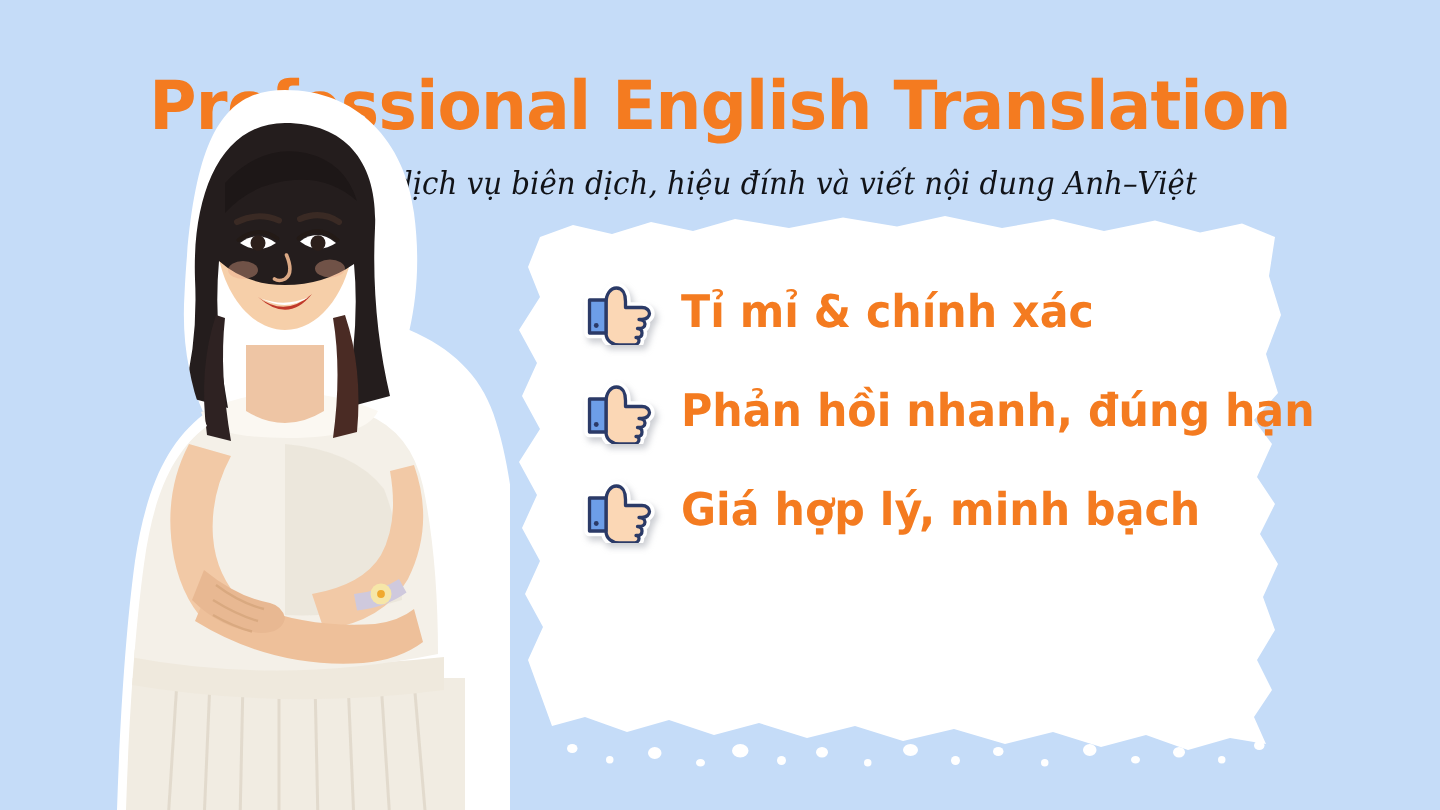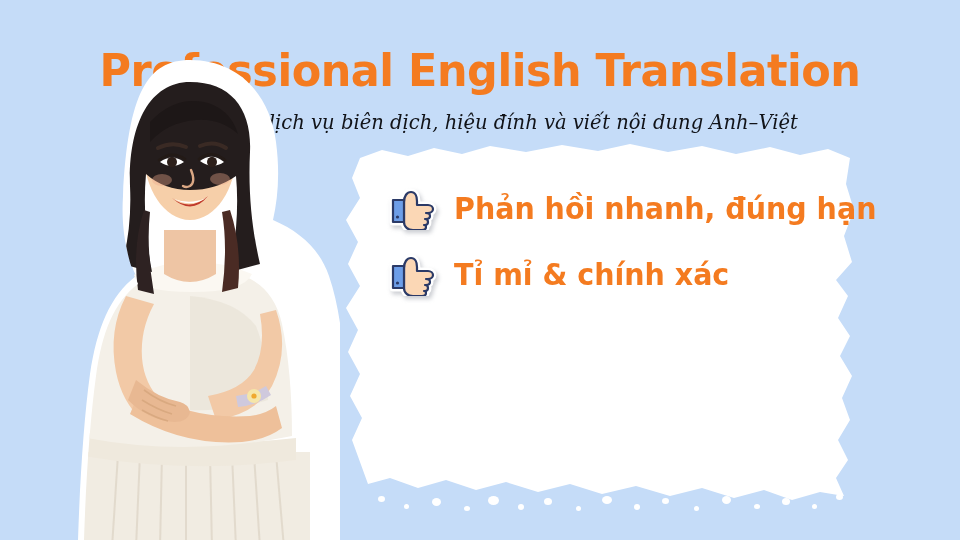--- a/index.html
+++ b/index.html
@@ -175,43 +175,61 @@
                      h-2 c2,0 4,1 4,3 c0,2-2,3-4,3 h-1 c2,0 3,1 3,3 c0,2-1,3-3,3
                      h-1 c1,0 2,1 2,2 c0,2-2,3-4,3 h-9 c-5,0-9-3-9-8 z"></path>
           </g>
           <path d="M18,14 c0-6 3-10 7-10 c4,0 6,4 6,9 v4 h11 c3,0 5,2 5,4 c0,2-2,4-5,4
                    h-2 c2,0 4,1 4,3 c0,2-2,3-4,3 h-1 c2,0 3,1 3,3 c0,2-1,3-3,3
                    h-1 c1,0 2,1 2,2 c0,2-2,3-4,3 h-9 c-5,0-9-3-9-8 z" fill="#fbd7b5" stroke="#2b3a67" stroke-width="2.2" stroke-linejoin="round"></path>
           <path d="M7,12 h11 v22 h-11 z" fill="#6d9ee8" stroke="#2b3a67" stroke-width="2.2" stroke-linejoin="round"></path>
           <circle cx="11.5" cy="29" r="1.6" fill="#2b3a67"></circle>
         </svg>
       </span>
-      <span class="bullet-text">Phản hồi nhanh, đúng hạn</span>
+      <span class="bullet-text">Tỉ mỉ &amp; chính xác</span>
     </div>
 
     <div class="bullet-row">
       <span class="bullet-icon">
         <svg viewBox="0 0 54 42">
           <g stroke="#ffffff" stroke-width="7" stroke-linejoin="round" fill="none">
             <path d="M7,12 h11 v22 h-11 z"></path>
             <path d="M18,14 c0-6 3-10 7-10 c4,0 6,4 6,9 v4 h11 c3,0 5,2 5,4 c0,2-2,4-5,4
                      h-2 c2,0 4,1 4,3 c0,2-2,3-4,3 h-1 c2,0 3,1 3,3 c0,2-1,3-3,3
                      h-1 c1,0 2,1 2,2 c0,2-2,3-4,3 h-9 c-5,0-9-3-9-8 z"></path>
           </g>
           <path d="M18,14 c0-6 3-10 7-10 c4,0 6,4 6,9 v4 h11 c3,0 5,2 5,4 c0,2-2,4-5,4
                    h-2 c2,0 4,1 4,3 c0,2-2,3-4,3 h-1 c2,0 3,1 3,3 c0,2-1,3-3,3
                    h-1 c1,0 2,1 2,2 c0,2-2,3-4,3 h-9 c-5,0-9-3-9-8 z" fill="#fbd7b5" stroke="#2b3a67" stroke-width="2.2" stroke-linejoin="round"></path>
           <path d="M7,12 h11 v22 h-11 z" fill="#6d9ee8" stroke="#2b3a67" stroke-width="2.2" stroke-linejoin="round"></path>
           <circle cx="11.5" cy="29" r="1.6" fill="#2b3a67"></circle>
         </svg>
       </span>
-      <span class="bullet-text">Tỉ mỉ &amp; chính xác</span>
+      <span class="bullet-text">Phản hồi nhanh, đúng hạn</span>
     </div>
 
 
+    <div class="bullet-row">
+      <span class="bullet-icon">
+        <svg viewBox="0 0 54 42">
+          <g stroke="#ffffff" stroke-width="7" stroke-linejoin="round" fill="none">
+            <path d="M7,12 h11 v22 h-11 z"></path>
+            <path d="M18,14 c0-6 3-10 7-10 c4,0 6,4 6,9 v4 h11 c3,0 5,2 5,4 c0,2-2,4-5,4
+                     h-2 c2,0 4,1 4,3 c0,2-2,3-4,3 h-1 c2,0 3,1 3,3 c0,2-1,3-3,3
+                     h-1 c1,0 2,1 2,2 c0,2-2,3-4,3 h-9 c-5,0-9-3-9-8 z"></path>
+          </g>
+          <path d="M18,14 c0-6 3-10 7-10 c4,0 6,4 6,9 v4 h11 c3,0 5,2 5,4 c0,2-2,4-5,4
+                   h-2 c2,0 4,1 4,3 c0,2-2,3-4,3 h-1 c2,0 3,1 3,3 c0,2-1,3-3,3
+                   h-1 c1,0 2,1 2,2 c0,2-2,3-4,3 h-9 c-5,0-9-3-9-8 z" fill="#fbd7b5" stroke="#2b3a67" stroke-width="2.2" stroke-linejoin="round"></path>
+          <path d="M7,12 h11 v22 h-11 z" fill="#6d9ee8" stroke="#2b3a67" stroke-width="2.2" stroke-linejoin="round"></path>
+          <circle cx="11.5" cy="29" r="1.6" fill="#2b3a67"></circle>
+        </svg>
+      </span>
+      <span class="bullet-text">Giá hợp lý, minh bạch</span>
+    </div>
 
   </div>
 
   <div class="portrait">
     <svg viewBox="0 0 300 480">
       <defs>
         <clipPath id="bodyClip">
           <path d="M150,6 c42,0 70,30 76,74 c4,30 2,58 -4,82 c26,10 44,26 52,50
                    c10,30 14,70 16,110 c2,44 4,96 6,158 H44
                    c2,-62 6,-120 12,-164 c6,-44 18,-74 42,-92 c-10,-22 -16,-48 -14,-80

